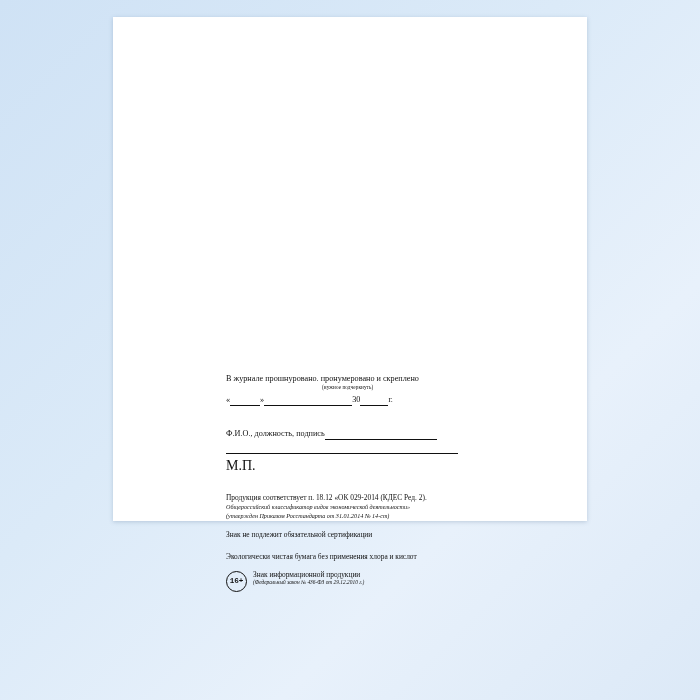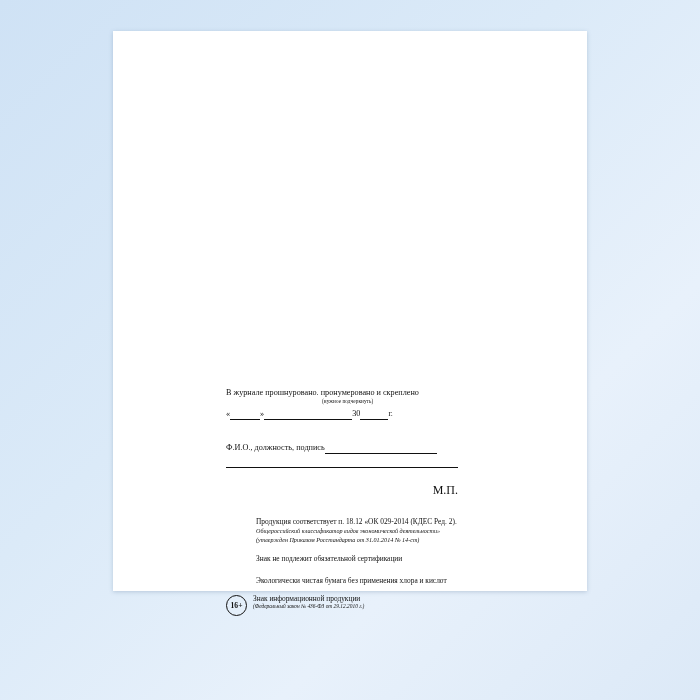--- a/index.html
+++ b/index.html
@@ -15,23 +15,23 @@
   }
   #stage {
     position: relative;
     width: 700px;
     height: 700px;
     background: linear-gradient(135deg, #cfe2f5 0%, #dbeaf8 40%, #e8f1fb 70%, #dce9f7 100%);
   }
   .page {
     position: absolute;
     left: 113px;
-    top: 31px;
+    top: 17px;
     width: 474px;
-    height: 560px;
+    height: 504px;
     background: #ffffff;
     box-shadow: 0 1px 4px rgba(60,90,130,0.25);
   }
   .content {
     position: absolute;
     left: 113px;
     top: 356px;
     width: 260px;
     color: #111111;
   }
@@ -66,28 +66,27 @@
     margin-top: 22px;
   }
   .long-rule {
     display: block;
     width: 232px;
     border-bottom: 0.8px solid #111;
     height: 9px;
     margin-top: 4px;
   }
   .mp {
-    text-align: right;
+    text-align: left;
     width: 232px;
-    font-size: 12px;
-    margin-top: 15px;
+    font-size: 14px;
+    margin-top: 4px;
   }
   .section2 {
     margin-top: 18px;
-    margin-left: 30px;
   }
   .section2 .line {
     font-size: 7.4px;
     line-height: 1.5;
     white-space: normal;
   }
   .tiny {
     font-size: 6.1px;
     font-style: italic;
     line-height: 1.45;
@@ -107,21 +106,21 @@
   .age-circle {
     width: 19px;
     height: 19px;
     border: 1.1px solid #111;
     border-radius: 50%;
     display: flex;
     align-items: center;
     justify-content: center;
     font-size: 7.6px;
     font-weight: bold;
-    font-family: Liberation Serif, serif;
+    font-family: Liberation Mono, monospace;
     flex: 0 0 auto;
     margin-right: 6px;
     margin-top: 1px;
   }
   .age-texts {
     display: flex;
     flex-direction: column;
     justify-content: space-between;
   }
   .age-title {

